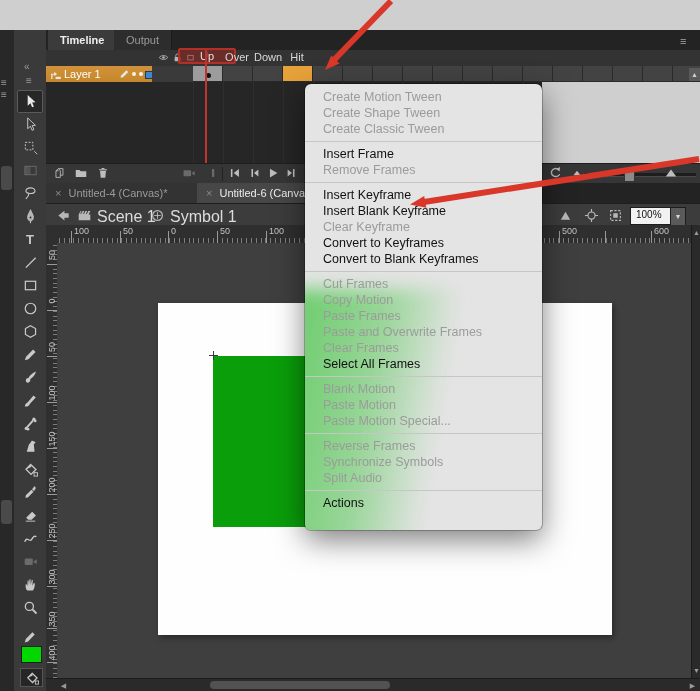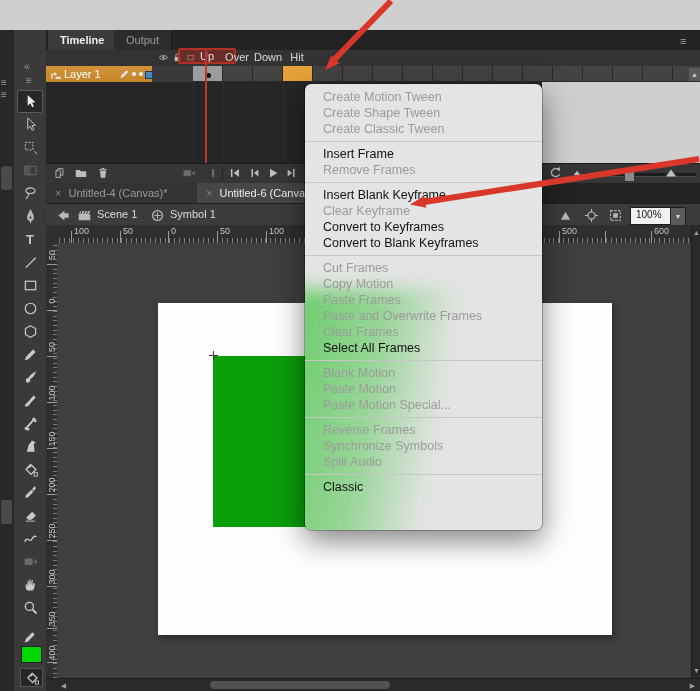--- a/index.html
+++ b/index.html
@@ -51,21 +51,21 @@
   #tl-slider-track{left:538px;top:9px;width:112px;height:3px;background:#1d1d1d;border-bottom:1px solid #4a4a4a;position:absolute;}
   #tl-slider-handle{left:578px;top:5px;width:9px;height:11px;background:#8a8a8a;border:1px solid #333;position:absolute;}
   
   #doc-tabbar{left:46px;top:183px;width:654px;height:20px;background:#232323;}
   .doc-tab{position:absolute;top:0;height:20px;display:flex;align-items:center;font-size:11px;color:#9a9a9a;background:#333;border-right:1px solid #1b1b1b;}
   .doc-tab.active{background:#474747;color:#ececec;}
   .doc-x{margin:0 7px 0 9px;color:#8a8a8a;font-size:11px;}
   
   #edit-bar{left:46px;top:203px;width:654px;height:22px;background:#3c3c3c;border-top:1px solid #1e1e1e;}
   .eb-ic{position:absolute;top:4px;color:#b8b8b8;}
-  .eb-lbl{position:absolute;top:4px;font-size:11px;color:#dcdcdc;}
+  .eb-lbl{position:absolute;top:4px;font-size:16px;color:#dcdcdc;}
   #zoom-select{left:584px;top:3px;width:40px;height:15px;background:#f2f2f2;border:1px solid #1d1d1d;font-size:10px;color:#111;text-align:left;padding:1px 0 0 5px;position:absolute;}
   #zoom-arrow{left:624px;top:3px;width:14px;height:17px;background:#5a5a5a;border:1px solid #1d1d1d;color:#d5d5d5;font-size:7px;text-align:center;line-height:17px;position:absolute;}
   
   #hruler{left:57px;top:225px;width:634px;height:18px;background:#2f2f2f;border-bottom:1px solid #191919;overflow:hidden;}
   #ruler-corner{left:46px;top:225px;width:11px;height:18px;background:#2f2f2f;border-bottom:1px solid #191919;}
   .htick{position:absolute;bottom:0;width:1px;height:5px;background:#7d7d7d;}
   .htick.major{height:12px;background:#9a9a9a;}
   .hlab{position:absolute;top:1px;font-size:9px;color:#c2c2c2;}
   #vruler{left:46px;top:243px;width:11px;height:435px;background:#2f2f2f;border-right:1px solid #191919;overflow:hidden;}
   .vtick{position:absolute;right:0;height:1px;width:4px;background:#7d7d7d;}
@@ -759,41 +759,42 @@
 <div id="context-menu" class="abs">
   <div id="menu-green"></div>
   <div id="menu-items" style="position:relative">
       <div class="mi dis">Create Motion Tween</div>
       <div class="mi dis">Create Shape Tween</div>
       <div class="mi dis">Create Classic Tween</div>
       <div class="msep"></div>
       <div class="mi">Insert Frame</div>
       <div class="mi dis">Remove Frames</div>
       <div class="msep"></div>
+      <div class="mi">Insert Keyframe</div>
       <div class="mi">Insert Blank Keyframe</div>
       <div class="mi dis">Clear Keyframe</div>
       <div class="mi">Convert to Keyframes</div>
       <div class="mi">Convert to Blank Keyframes</div>
       <div class="msep"></div>
       <div class="mi dis">Cut Frames</div>
       <div class="mi dis">Copy Motion</div>
       <div class="mi dis">Paste Frames</div>
       <div class="mi dis">Paste and Overwrite Frames</div>
       <div class="mi dis">Clear Frames</div>
       <div class="mi">Select All Frames</div>
       <div class="msep"></div>
       <div class="mi dis">Blank Motion</div>
       <div class="mi dis">Paste Motion</div>
       <div class="mi dis">Paste Motion Special...</div>
       <div class="msep"></div>
       <div class="mi dis">Reverse Frames</div>
       <div class="mi dis">Synchronize Symbols</div>
       <div class="mi dis">Split Audio</div>
       <div class="msep"></div>
-      <div class="mi">Classic</div>
+      <div class="mi">Actions</div>
     </div>
 </div>
 
 <svg id="arrows" class="abs" viewBox="0 0 700 691">
   <g>
     <line class="arr" x1="391" y1="1" x2="333" y2="61" stroke-width="6" stroke="#d8372a"></line>
     <polygon class="arrf" points="325,70 331.2,55.6 339.6,63.4" fill="#d8372a"></polygon>
   </g>
   <g>
     <line class="arr" x1="699" y1="159" x2="424" y2="202" stroke-width="6" stroke="#d8372a"></line>

